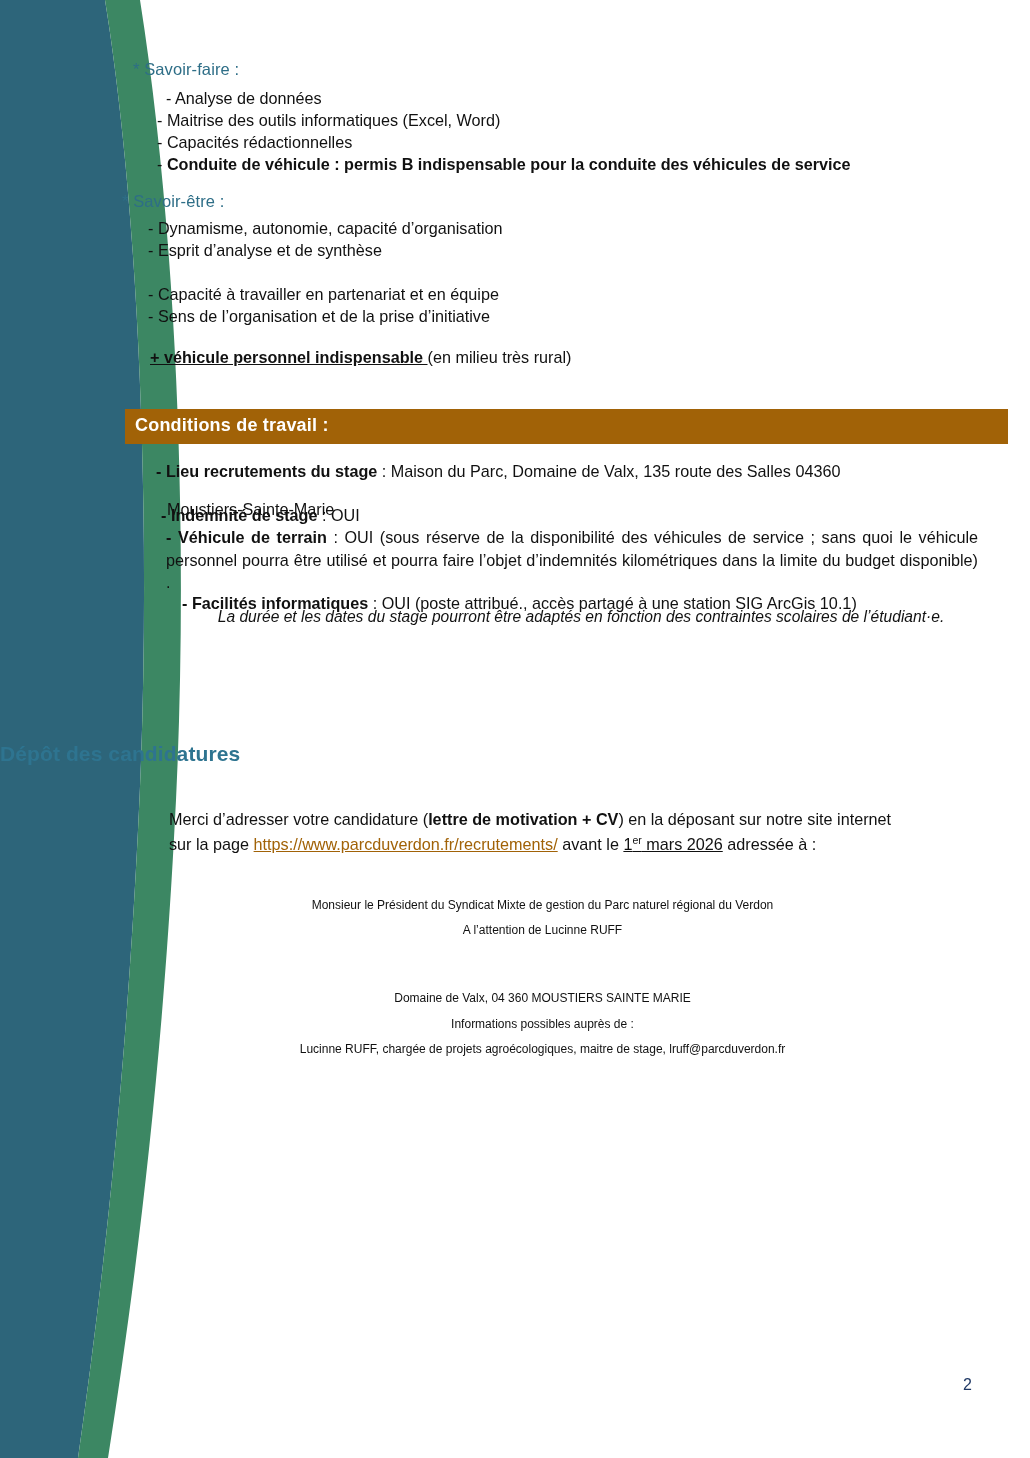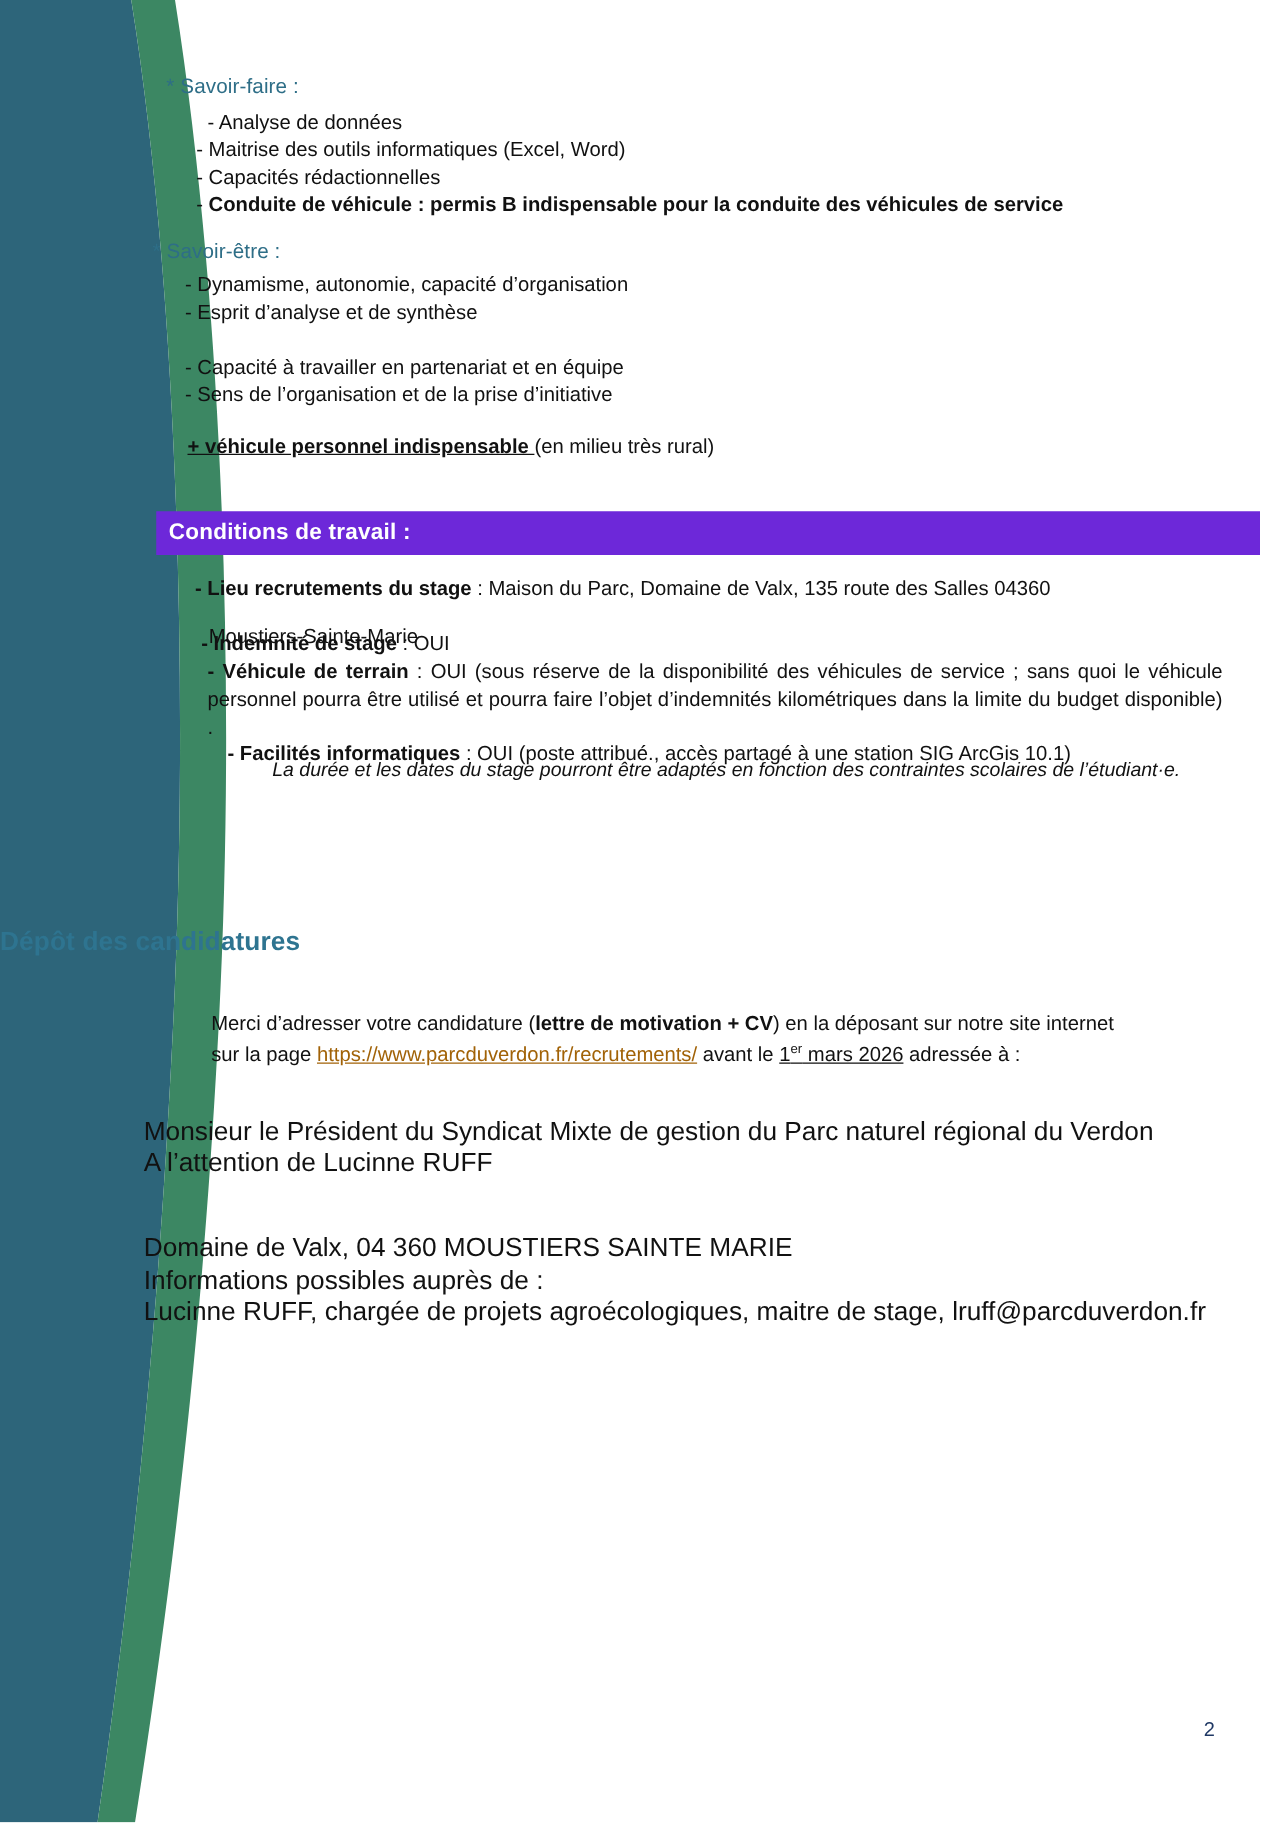--- a/index.html
+++ b/index.html
@@ -54,21 +54,21 @@
   .txt b { font-weight: 700; }
   .u { text-decoration: underline; }
 
   
   .banner {
     position: absolute;
     left: 125px;
     top: 409px;
     width: 883px;
     height: 35px;
-    background: #6d28d9;
+    background: #a16207;
   }
   .banner-label {
     position: absolute;
     left: 10px;
     top: 6px;
     color: #ffffff;
     font-size: 18px;
     font-weight: 700;
     letter-spacing: .2px;
     white-space: nowrap;
@@ -103,22 +103,23 @@
     text-align: left;
     color: #2E7490;
     font-size: 21px;
     font-weight: 700;
     letter-spacing: .1px;
   }
 
   
   .cent {
     position: absolute;
+    text-align: center;
     color: #111111;
-    font-size: 21px;
+    font-size: 12px;
     line-height: 25px;
     white-space: nowrap;
   }
 
   .link {
     color: #a16207;
     text-decoration: underline;
   }
   sup { font-size: .65em; vertical-align: super; line-height: 0; }
 

